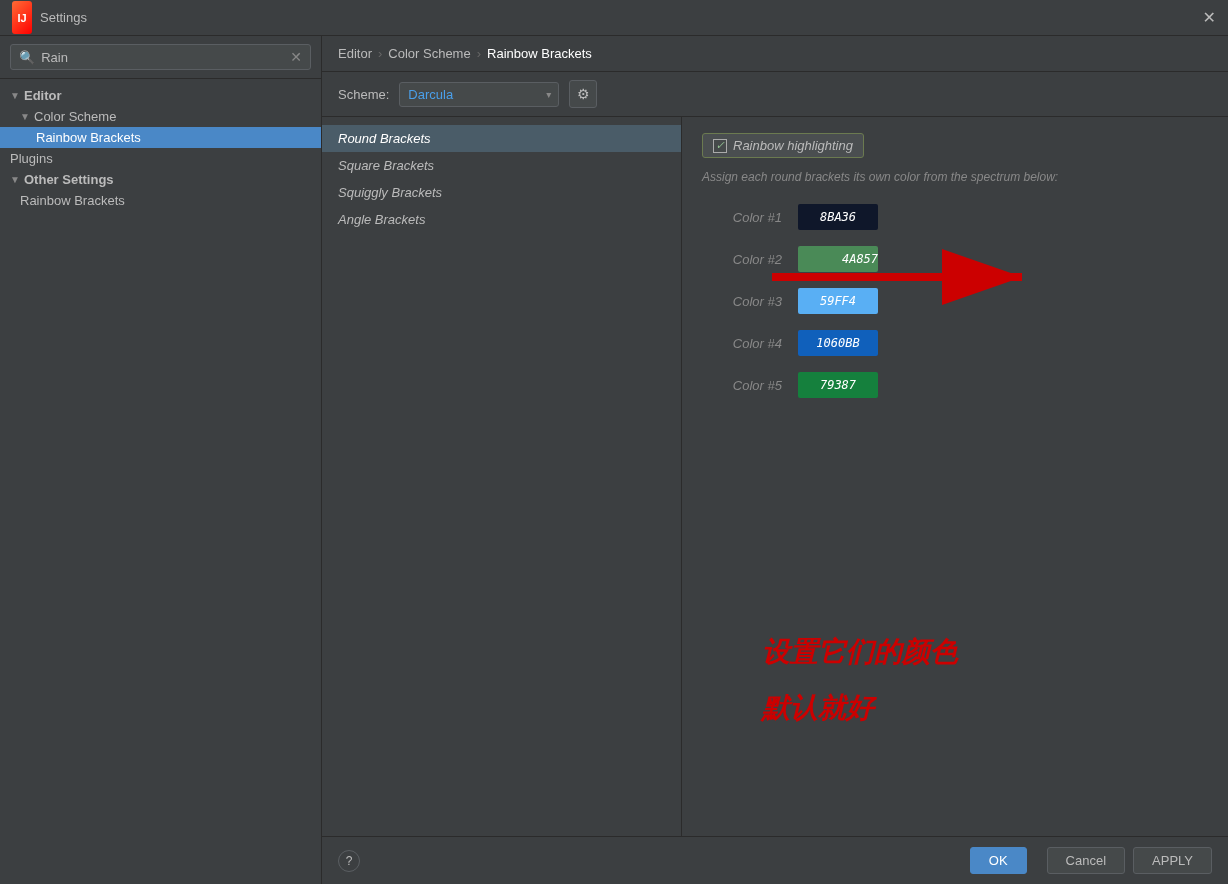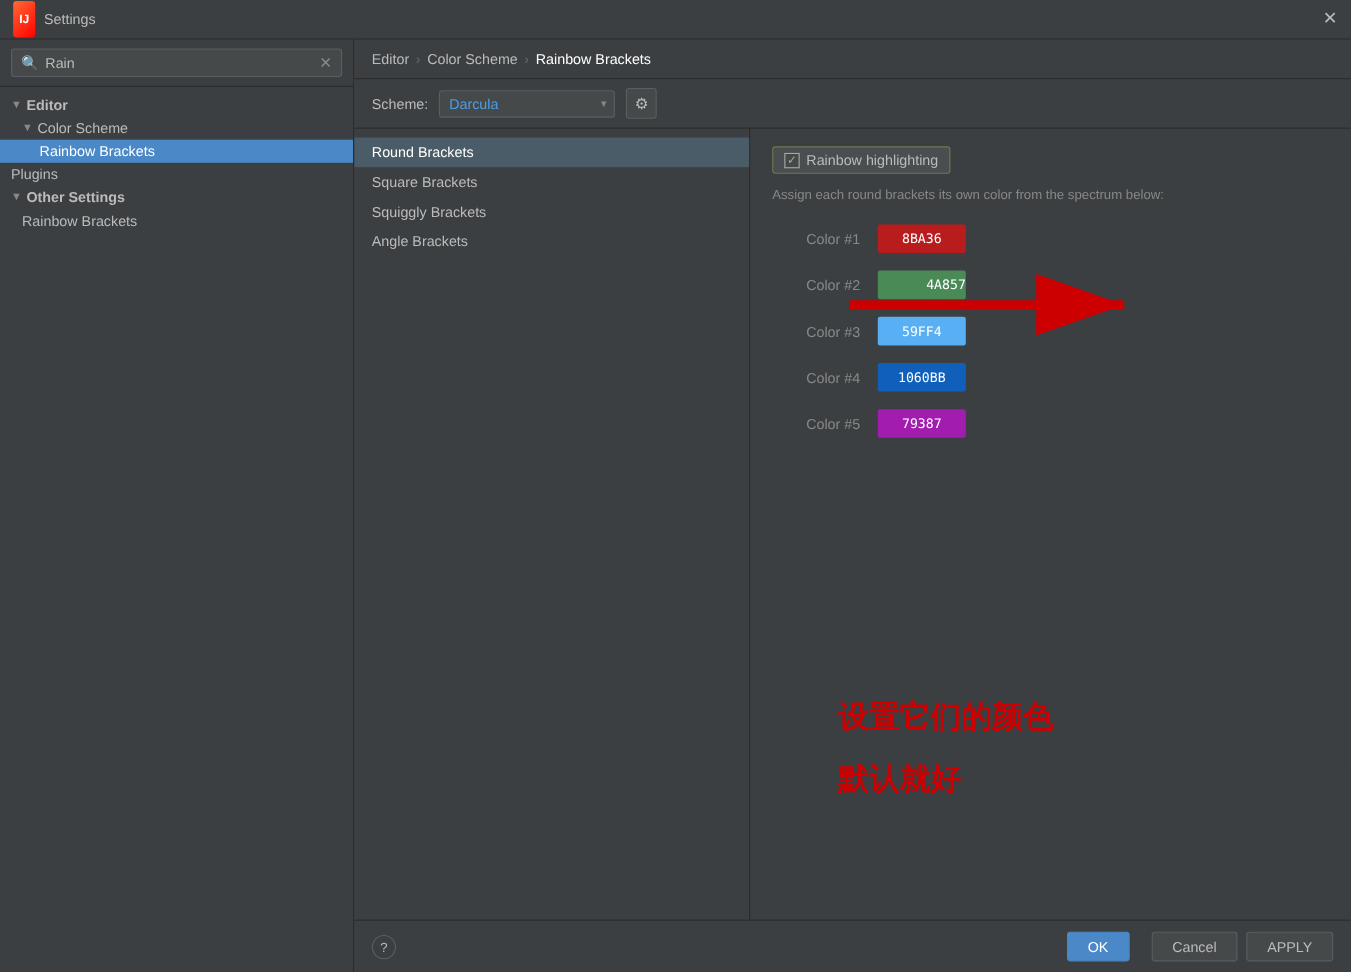--- a/index.html
+++ b/index.html
@@ -197,20 +197,21 @@
       align-items: center;
       justify-content: center;
       cursor: pointer;
       font-size: 14px;
     }
 
     .panel-body {
       display: flex;
       flex: 1;
       overflow: hidden;
+      font-style: italic;
     }
 
     
     .bracket-list {
       width: 360px;
       padding: 8px 0;
       border-right: 1px solid #2b2b2b;
       flex-shrink: 0;
     }
     .bracket-list-item {
@@ -434,41 +435,41 @@
             <span class="cb-label">Rainbow highlighting</span>
           </div>
         </div>
 
         <div class="assign-text">Assign each round brackets its own color from the spectrum below:</div>
 
         <div class="color-rows">
 
           <div class="color-row">
             <span class="color-label">Color #1</span>
-            <div class="color-swatch" style="background:#b91c1c; color:#fff;">8BA36</div>
+            <div class="color-swatch" style="background:#0f172a; color:#fff;">8BA36</div>
           </div>
 
           <div class="color-row">
             <span class="color-label">Color #2</span>
             <div class="color-swatch" style="background:#4a8a57; color:#fff;padding-left:44px;">4A857</div>
           </div>
 
           <div class="color-row">
             <span class="color-label">Color #3</span>
             <div class="color-swatch" style="background:#59aff4; color:#fff;">59FF4</div>
           </div>
 
           <div class="color-row">
             <span class="color-label">Color #4</span>
             <div class="color-swatch" style="background:#1060bb; color:#fff;">1060BB</div>
           </div>
 
           <div class="color-row">
             <span class="color-label">Color #5</span>
-            <div class="color-swatch" style="background:#a21caf; color:#fff;">79387</div>
+            <div class="color-swatch" style="background:#15803d; color:#fff;">79387</div>
           </div>
 
         </div>
 
         <div class="arrow-overlay">
           <svg width="300" height="80">
             <defs>
               <marker id="arrowhead" markerWidth="10" markerHeight="7" refX="10" refY="3.5" orient="auto">
                 <polygon points="0 0, 10 3.5, 0 7" fill="#cc0000"></polygon>
               </marker>

